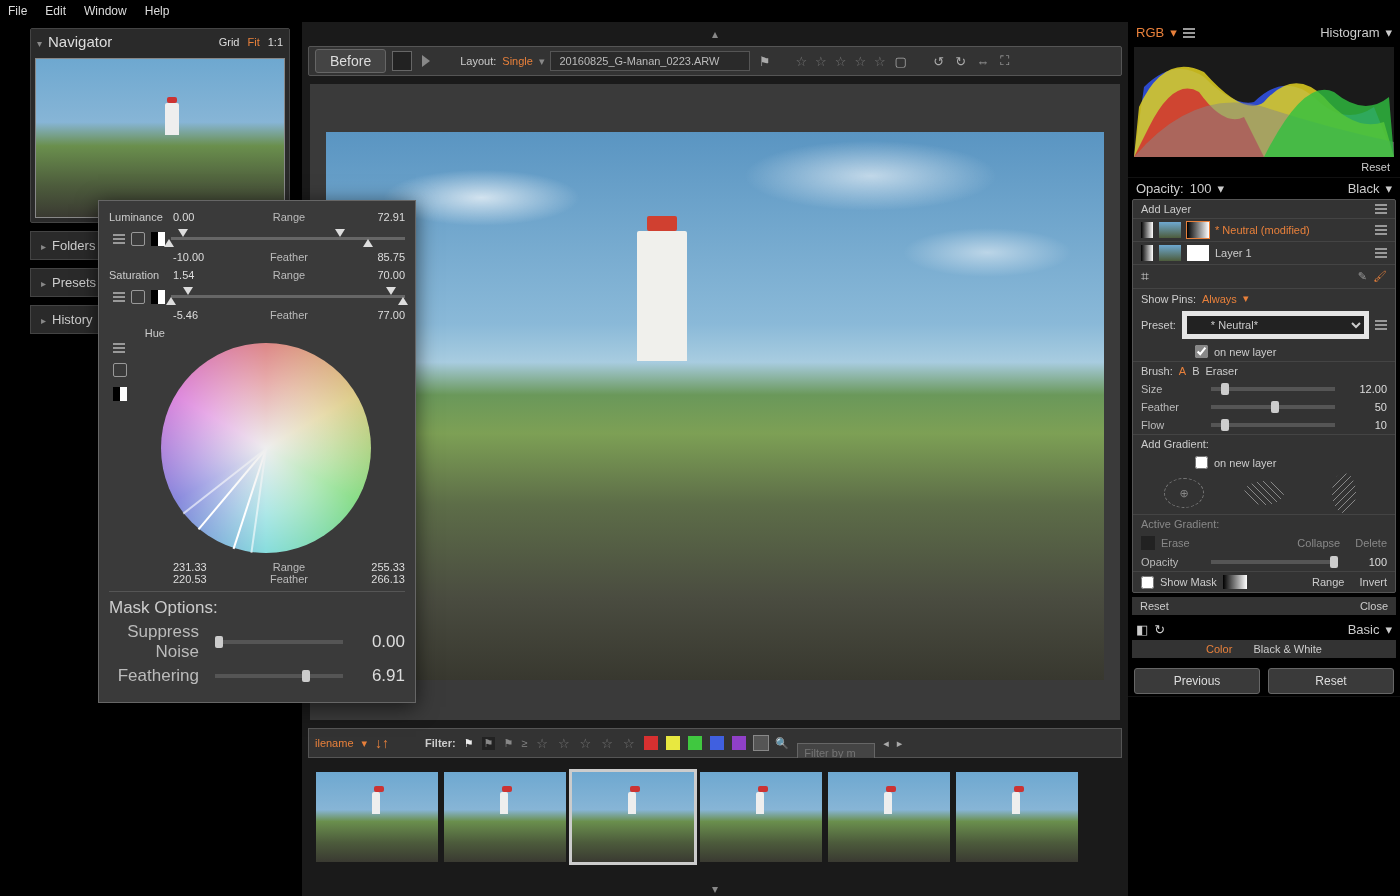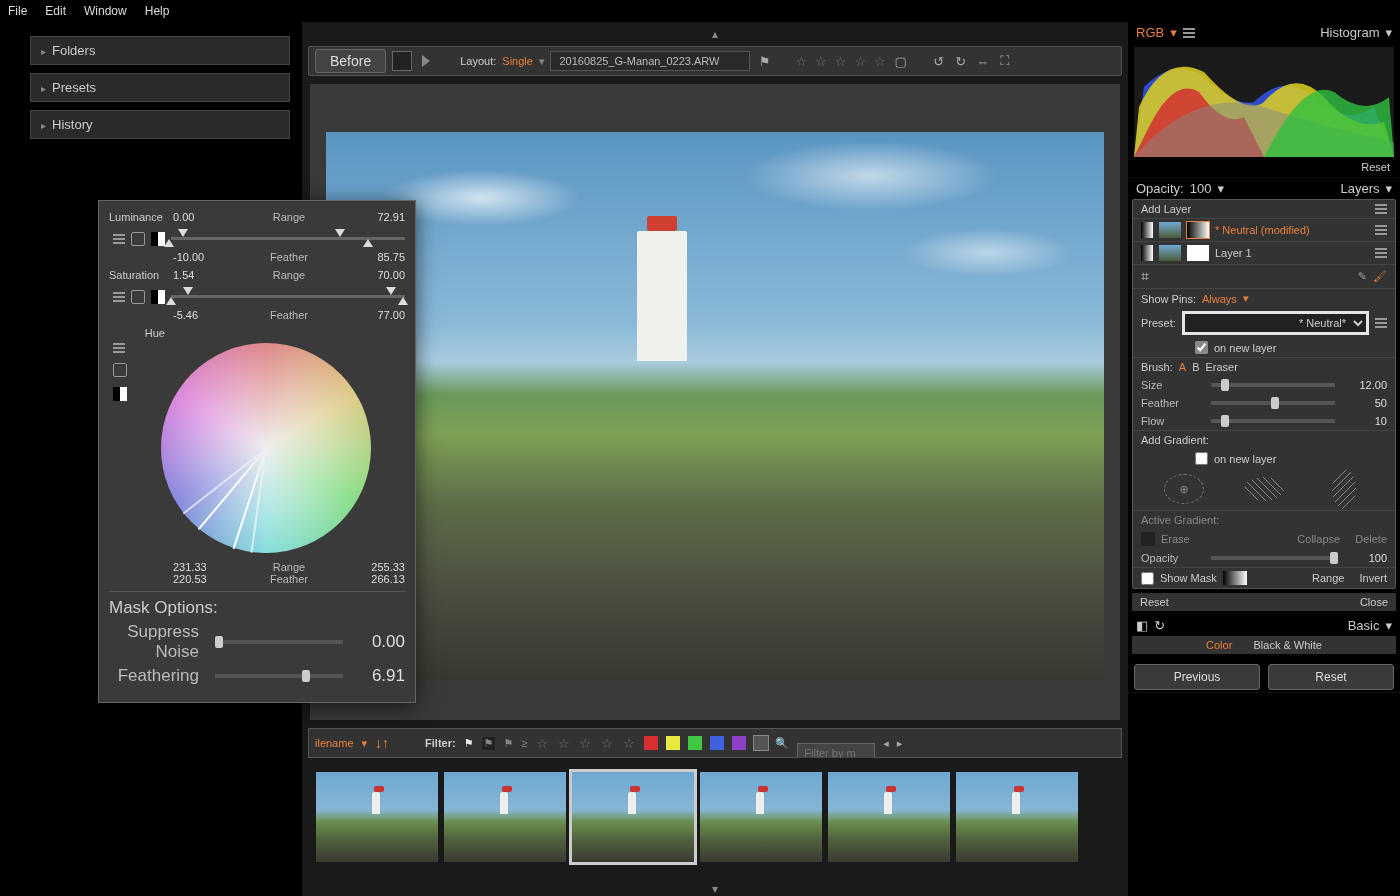--- a/index.html
+++ b/index.html
@@ -75,21 +75,21 @@
 .r-row.bt { border-top: 1px solid #444; }
 .r-row .spacer { flex: 1; }
 .mini-th { width: 22px; height: 16px; background: linear-gradient(to bottom,#6ea8d0,#4d5c3c); }
 .mini-grad { width: 22px; height: 16px; background: linear-gradient(90deg,#000,#fff); }
 .mini-grad-v { width: 12px; height: 16px; background: linear-gradient(90deg,#000,#fff); }
 .menu-icon { width: 12px; height: 10px; background: repeating-linear-gradient(to bottom,#999 0,#999 2px,transparent 2px,transparent 4px); }
 .slider { flex: 1; height: 4px; background: #555; position: relative; margin: 0 6px; }
 .slider .hnd { position: absolute; top: -4px; width: 8px; height: 12px; background: #ccc; border-radius: 2px; }
 .r-label { width: 58px; color: #bbb; }
 .r-val { width: 40px; text-align: right; color: #ddd; }
-select { background: #222; color: #ccc; border: 3px solid #e5e5e5; font-size: 11px; padding: 2px 4px; text-align: right; }
+select { background: #222; color: #ccc; border: 5px solid #e5e5e5; font-size: 11px; padding: 2px 20px; }
 input[type=checkbox] { accent-color: #888; }
 .grad-icon { width: 40px; height: 30px; border: 1px dashed #777; border-radius: 50%; display:flex; align-items:center; justify-content:center; color:#888; cursor:pointer;}
 .grad-icon.lines { border: none; background: repeating-linear-gradient(45deg,#888 0,#888 1px,transparent 1px,transparent 5px); width:40px; height:24px; }
 .show-mask-sw { width: 24px; height: 14px; background: linear-gradient(90deg,#000,#fff); }
 .cc-hdr { display:flex; align-items:center; padding:4px 8px; background:#2a2a2a; font-size:13px; justify-content:space-between;}
 .cc-icons { display:flex; gap:6px; color:#aaa;}
 .foot-btn { flex: 1; background: #3a3a3a; border: 1px solid #666; border-radius: 3px; padding: 5px 0; text-align: center; color: #ddd; font-size: 12px; cursor: pointer; }
 
 
 .float-panel { position: absolute; left: 98px; top: 200px; width: 318px; background: #3a3a3a; border: 1px solid #666; box-shadow: 0 4px 20px rgba(0,0,0,.6); padding: 10px 10px 12px; z-index: 50; }
@@ -123,20 +123,35 @@
 <div class="main-menu">
   <span>File</span>
   <span>Edit</span>
   <span>Window</span>
   <span>Help</span>
 </div>
 
 <div class="app">
 
   <div class="left-col">
+    <div class="nav-panel">
+      <div class="panel-hdr">
+        <span class="title chev-down">Navigator</span>
+        <span class="controls">
+          <span>Grid</span>
+          <span class="orange">Fit</span>
+          <span>1:1</span>
+        </span>
+      </div>
+      <div class="nav-thumb-wrap">
+        <div class="nav-thumb">
+            <div class="lighthouse"></div>
+          </div>
+      </div>
+    </div>
     <div class="side-section">
         <span class="chev">Folders</span>
       </div>
     <div class="side-section">
         <span class="chev">Presets</span>
       </div>
     <div class="side-section">
         <span class="chev">History</span>
       </div>
   </div>
@@ -241,21 +256,21 @@
           <path d="M0,110 Q60,40 130,60 Q190,80 260,95 L260,110 Z" fill="#888" opacity=".5"></path>
           <path d="M130,110 Q170,30 200,45 Q230,70 255,50 L260,110 Z" fill="#30c040" opacity=".8"></path>
         </svg>
       </div>
       <div style="text-align:right;padding:0 10px 4px;font-size:11px;color:#ccc"><span>Reset</span></div>
     </div>
 
     <div class="r-panel">
       <div class="r-hdr">
         <span class="r-hdr-l"><span>Opacity:</span> <span>100</span> ▾</span>
-        <span class="r-hdr-r"><span>Layers</span> ▾</span>
+        <span class="r-hdr-r"><span>Black</span> ▾</span>
       </div>
       <div class="r-body">
         <div class="r-row bb">
             <span>Add Layer</span>
             <span class="spacer"></span>
             <span class="menu-icon"></span>
           </div>
         <div class="r-row bb">
           <div class="mini-grad-v"></div>
           <div class="mini-th"></div>

